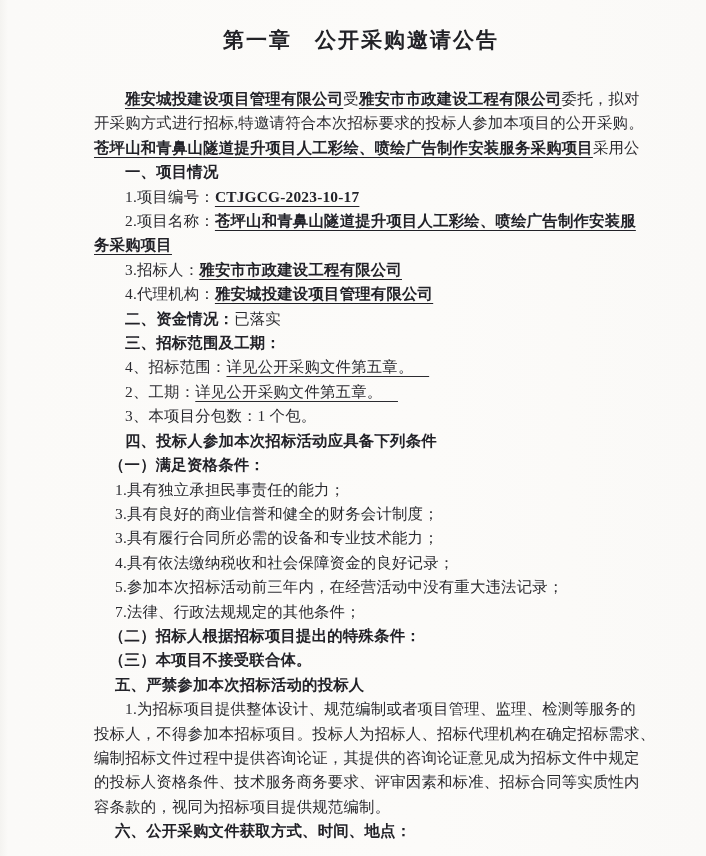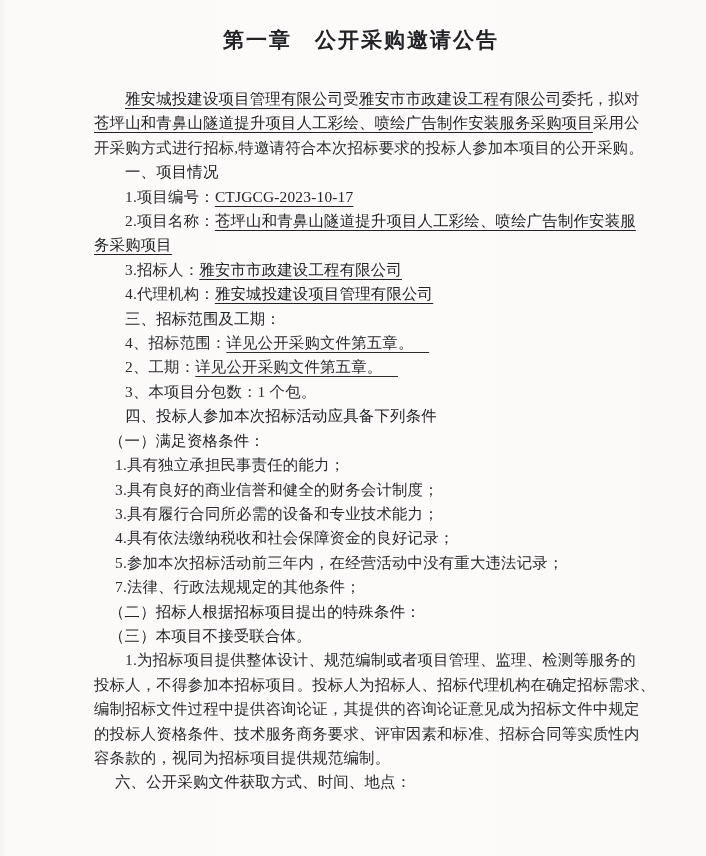--- a/index.html
+++ b/index.html
@@ -24,52 +24,54 @@
   .line{
     line-height:24.4px;
     white-space:pre;
     letter-spacing:0.2px;
   }
   .line.j{ text-align:justify; text-align-last:justify; }
   .ind0{ padding-left:0; }
   .ind1{ padding-left:15px; }
   .ind2{ padding-left:21px; }
   .ind3{ padding-left:31px; }
-  .b{ font-weight:400; color:#222228; }
+  .b{ font-weight:700; color:#222228; }
   .u{ text-decoration:underline; text-underline-offset:3.5px; text-decoration-thickness:1px; }
 </style>
 </head>
 <body>
 
 <div class="page">
   <div class="doc-title">第一章　公开采购邀请公告</div>
   <div class="doc-body" id="doc-body">
       <div class="line ind3 j"><span class="b u">雅安城投建设项目管理有限公司</span><span>受</span><span class="b u">雅安市市政建设工程有限公司</span><span>委托，拟对</span></div>
+      <div class="line ind0"><span>开采购方式进行招标,特邀请符合本次招标要求的投标人参加本项目的公开采购。</span></div>
       <div class="line ind0 j"><span class="b u">苍坪山和青鼻山隧道提升项目人工彩绘、喷绘广告制作安装服务采购项目</span><span>采用公</span></div>
-      <div class="line ind0"><span>开采购方式进行招标,特邀请符合本次招标要求的投标人参加本项目的公开采购。</span></div>
       <div class="line ind3"><span class="b">一、项目情况</span></div>
       <div class="line ind3"><span>1.项目编号：</span><span class="b u">CTJGCG-2023-10-17</span></div>
       <div class="line ind3 j"><span>2.项目名称：</span><span class="b u">苍坪山和青鼻山隧道提升项目人工彩绘、喷绘广告制作安装服</span></div>
       <div class="line ind0"><span class="b u">务采购项目</span></div>
       <div class="line ind3"><span>3.招标人：</span><span class="b u">雅安市市政建设工程有限公司</span></div>
       <div class="line ind3"><span>4.代理机构：</span><span class="b u">雅安城投建设项目管理有限公司</span></div>
+      <div class="line ind3"><span class="b">二、资金情况：</span><span>已落实</span></div>
       <div class="line ind3"><span class="b">三、招标范围及工期：</span></div>
       <div class="line ind3"><span>4、招标范围：</span><span class="u">详见公开采购文件第五章。　</span></div>
       <div class="line ind3"><span>2、工期：</span><span class="u">详见公开采购文件第五章。　</span></div>
       <div class="line ind3"><span>3、本项目分包数：1 个包。</span></div>
       <div class="line ind3"><span class="b">四、投标人参加本次招标活动应具备下列条件</span></div>
       <div class="line ind1"><span class="b">（一）满足资格条件：</span></div>
       <div class="line ind2"><span>1.具有独立承担民事责任的能力；</span></div>
       <div class="line ind2"><span>3.具有良好的商业信誉和健全的财务会计制度；</span></div>
       <div class="line ind2"><span>3.具有履行合同所必需的设备和专业技术能力；</span></div>
       <div class="line ind2"><span>4.具有依法缴纳税收和社会保障资金的良好记录；</span></div>
       <div class="line ind2"><span>5.参加本次招标活动前三年内，在经营活动中没有重大违法记录；</span></div>
       <div class="line ind2"><span>7.法律、行政法规规定的其他条件；</span></div>
       <div class="line ind1"><span class="b">（二）招标人根据招标项目提出的特殊条件：</span></div>
       <div class="line ind1"><span class="b">（三）本项目不接受联合体。</span></div>
+      <div class="line ind2"><span class="b">五、严禁参加本次招标活动的投标人</span></div>
       <div class="line ind3 j"><span>1.为招标项目提供整体设计、规范编制或者项目管理、监理、检测等服务的</span></div>
       <div class="line ind0 j"><span>投标人，不得参加本招标项目。投标人为招标人、招标代理机构在确定招标需求、</span></div>
       <div class="line ind0 j"><span>编制招标文件过程中提供咨询论证，其提供的咨询论证意见成为招标文件中规定</span></div>
       <div class="line ind0 j"><span>的投标人资格条件、技术服务商务要求、评审因素和标准、招标合同等实质性内</span></div>
       <div class="line ind0"><span>容条款的，视同为招标项目提供规范编制。</span></div>
       <div class="line ind2"><span class="b">六、公开采购文件获取方式、时间、地点：</span></div>
     </div>
 </div>
 
 </body></html>

